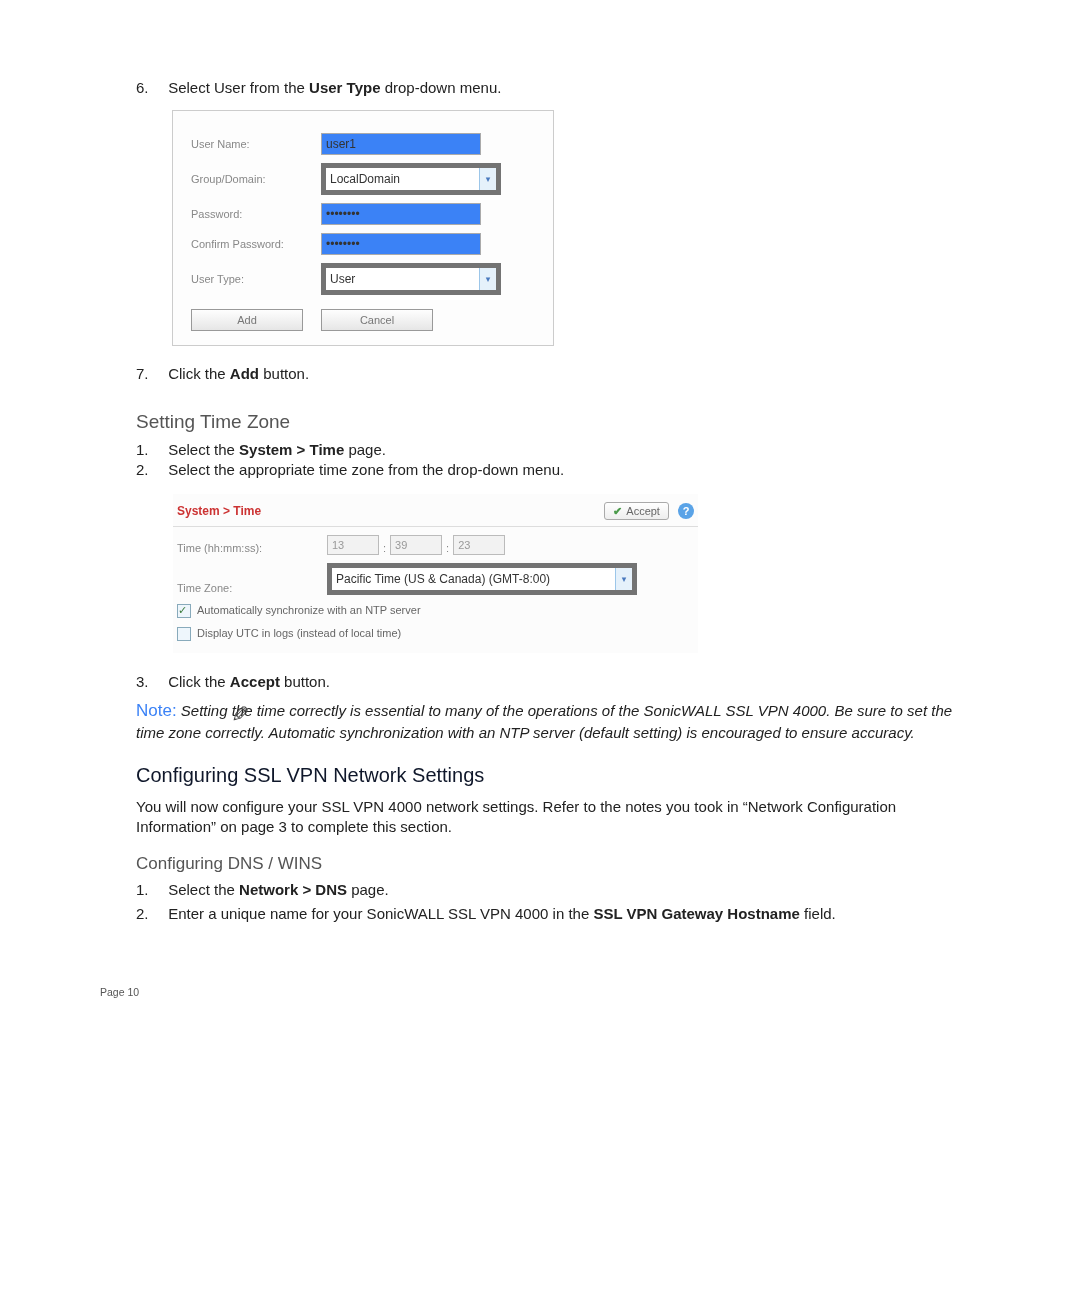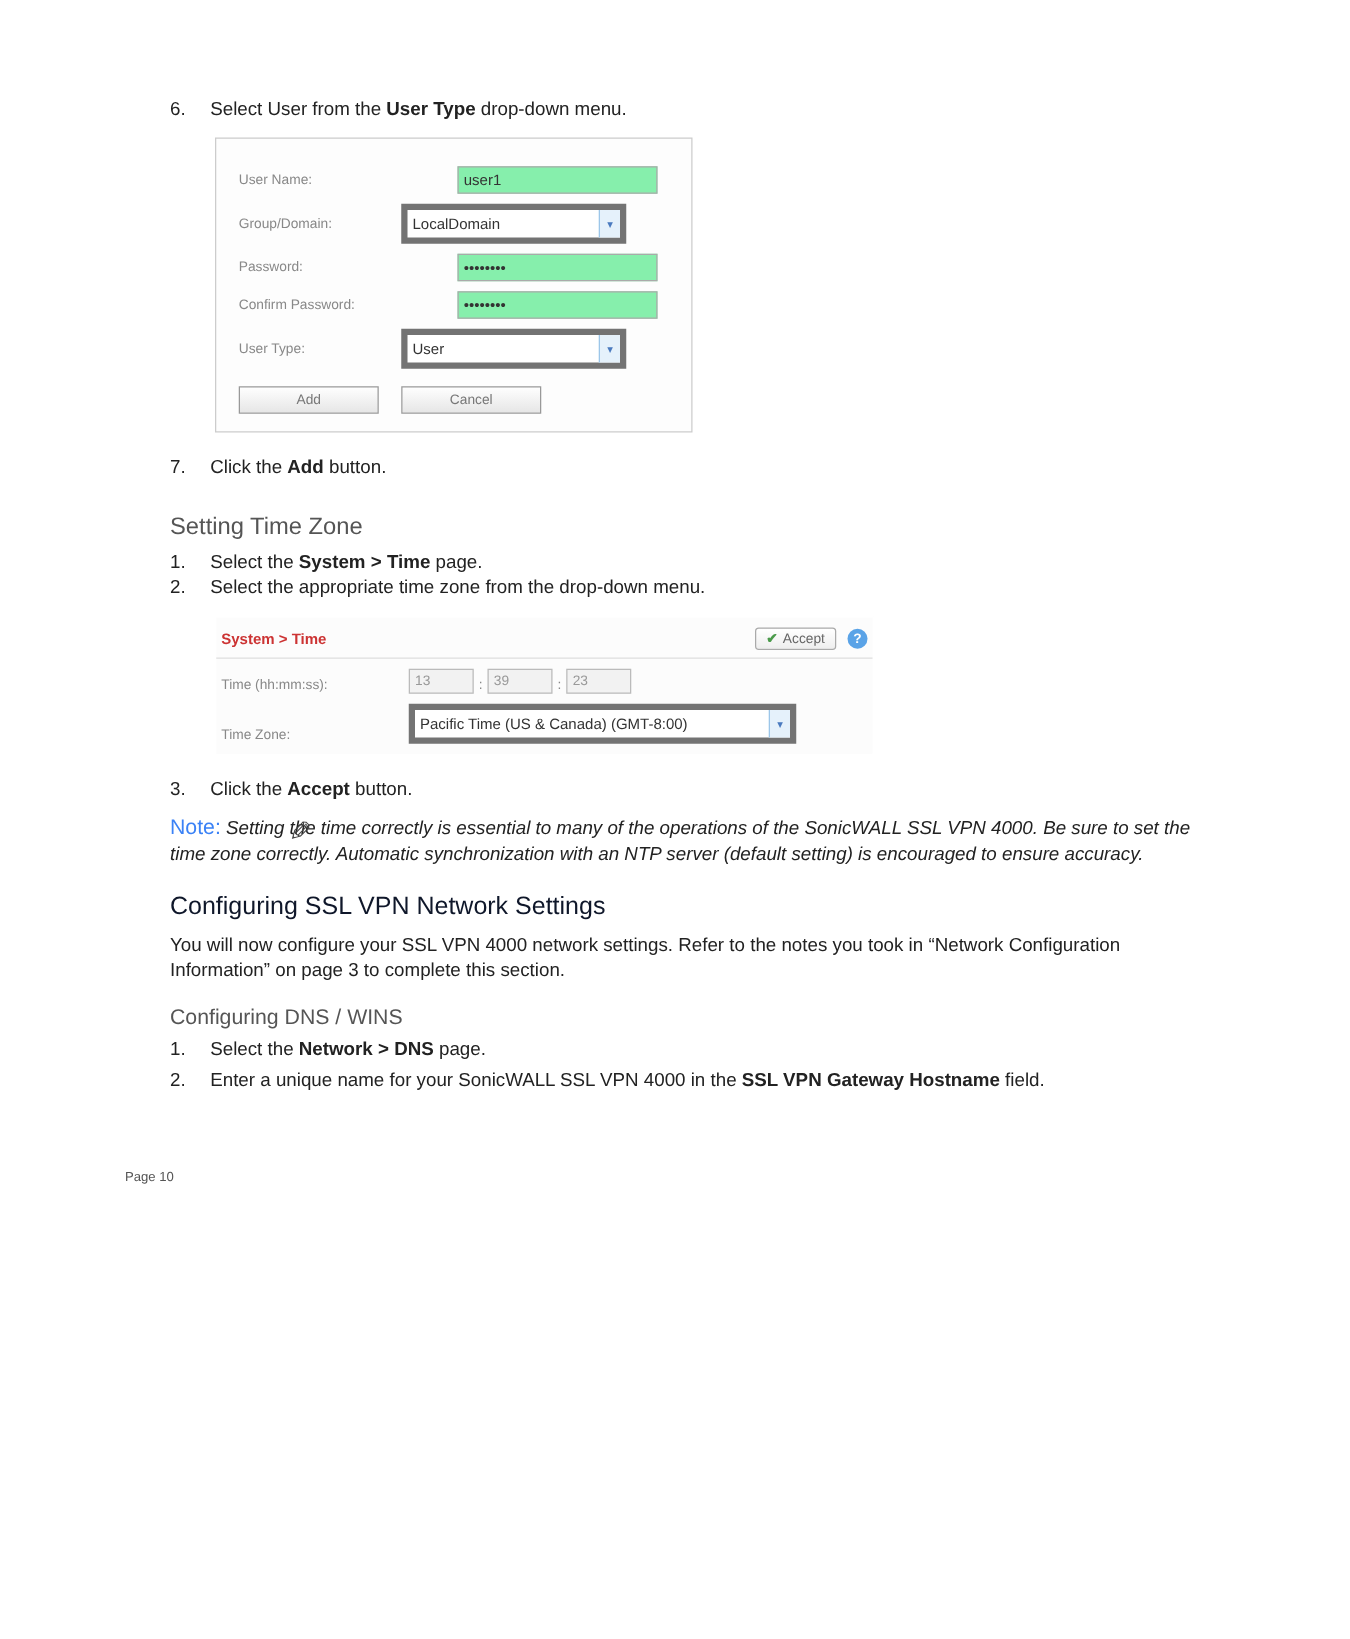--- a/index.html
+++ b/index.html
@@ -56,26 +56,25 @@
   }
   .panel .title {
     font-size: 11px;
     font-weight: bold;
     color: #444;
     margin-bottom: 8px;
     padding-bottom:4px;
   }
   .txt {
     border: 1px solid #aaa;
-    background: #86efac;
+    background: #3b82f6;
     height: 20px;
     padding: 0 4px;
     font-size: 12px;
     color: #333;
-    margin-left: 45px;
   }
   .sel {
     border: 5px solid #737373;
     background: #fff;
     height: 22px;
     display: inline-flex;
     align-items: center;
     justify-content: space-between;
     font-size: 12px;
     color: #333;
@@ -312,20 +311,28 @@
 
 
   <div class="p2row">
     <div class="lbl">Time Zone:</div>
     <div class="sel" style="width:300px">
       <span style="padding-left:4px">Pacific Time (US &amp; Canada) (GMT-8:00)</span>
       <span class="arrow">▾</span>
     </div>
   </div>
 
+  <div class="p2row">
+    <span class="chk checked"></span>
+    <span>Automatically synchronize with an NTP server</span>
+  </div>
+  <div class="p2row" style="margin-bottom:12px">
+    <span class="chk"></span>
+    <span>Display UTC in logs (instead of local time)</span>
+  </div>
 </div>
 
 <div>
   <span class="num">3.</span>
   <span>Click the </span><b>Accept</b><span> button.</span>
 </div>
 
 <div class="noteblock">
   <span class="note-icon">✎</span>
   <span class="nlbl">Note:</span>

